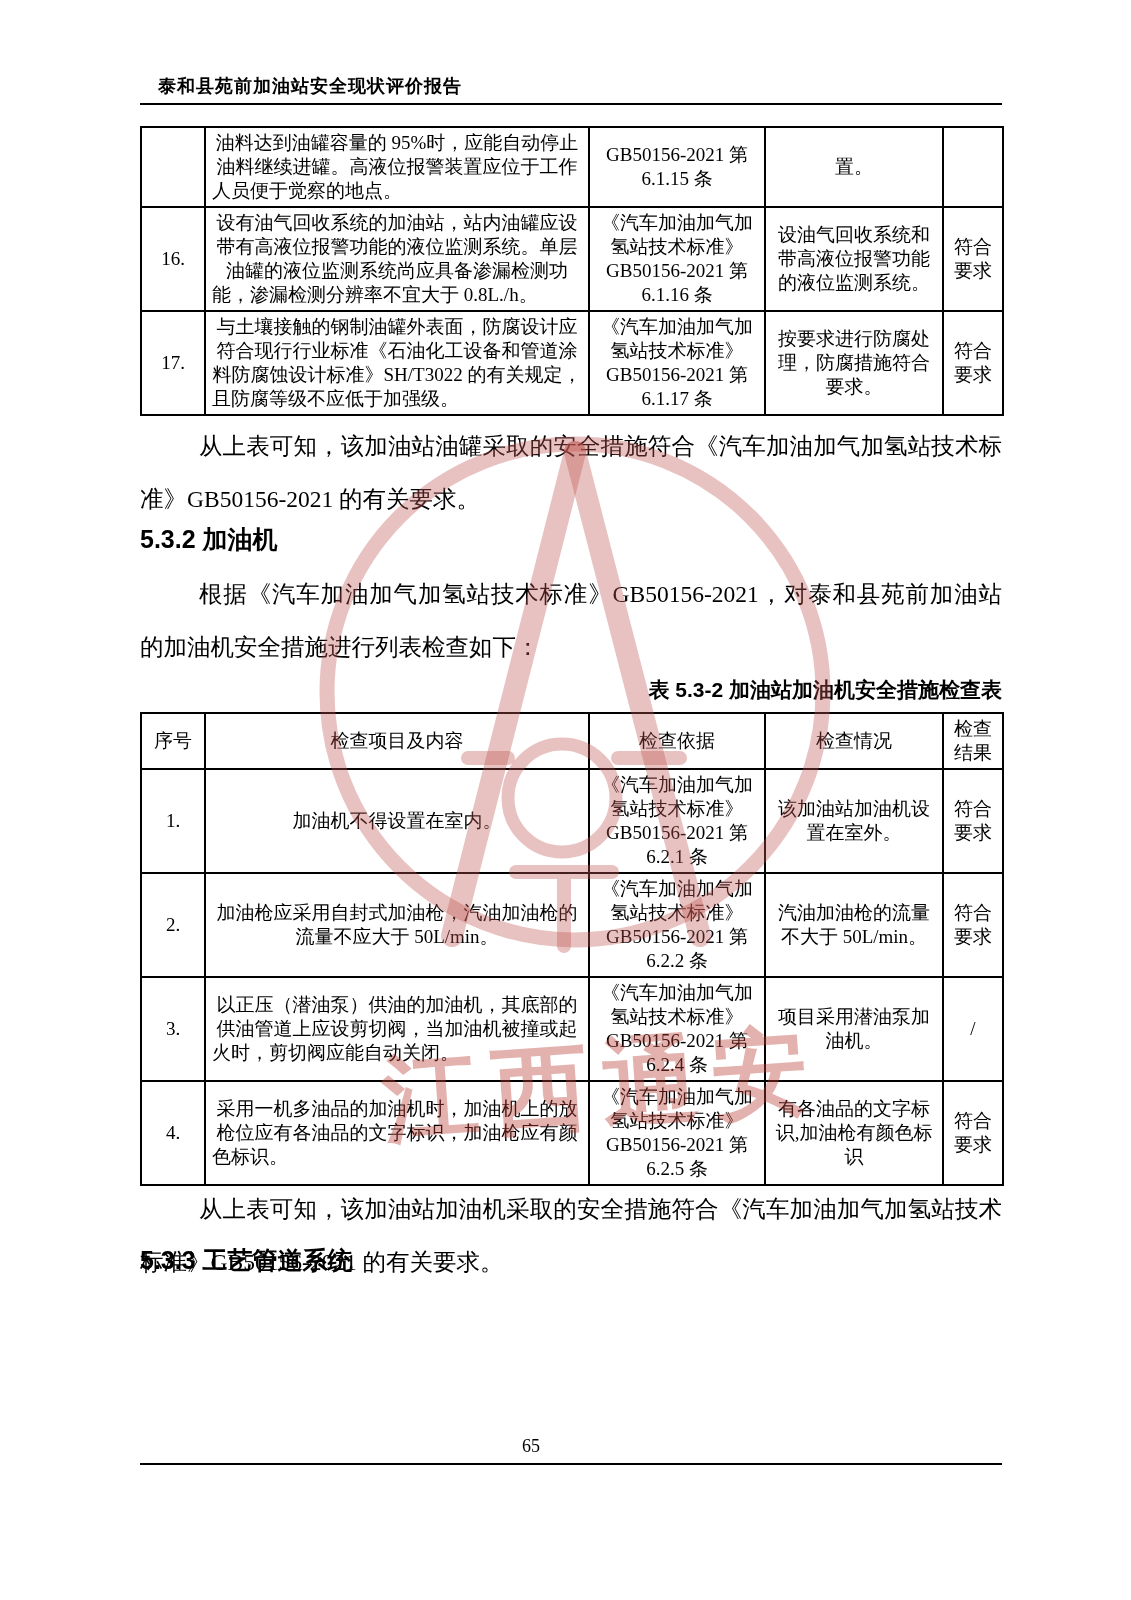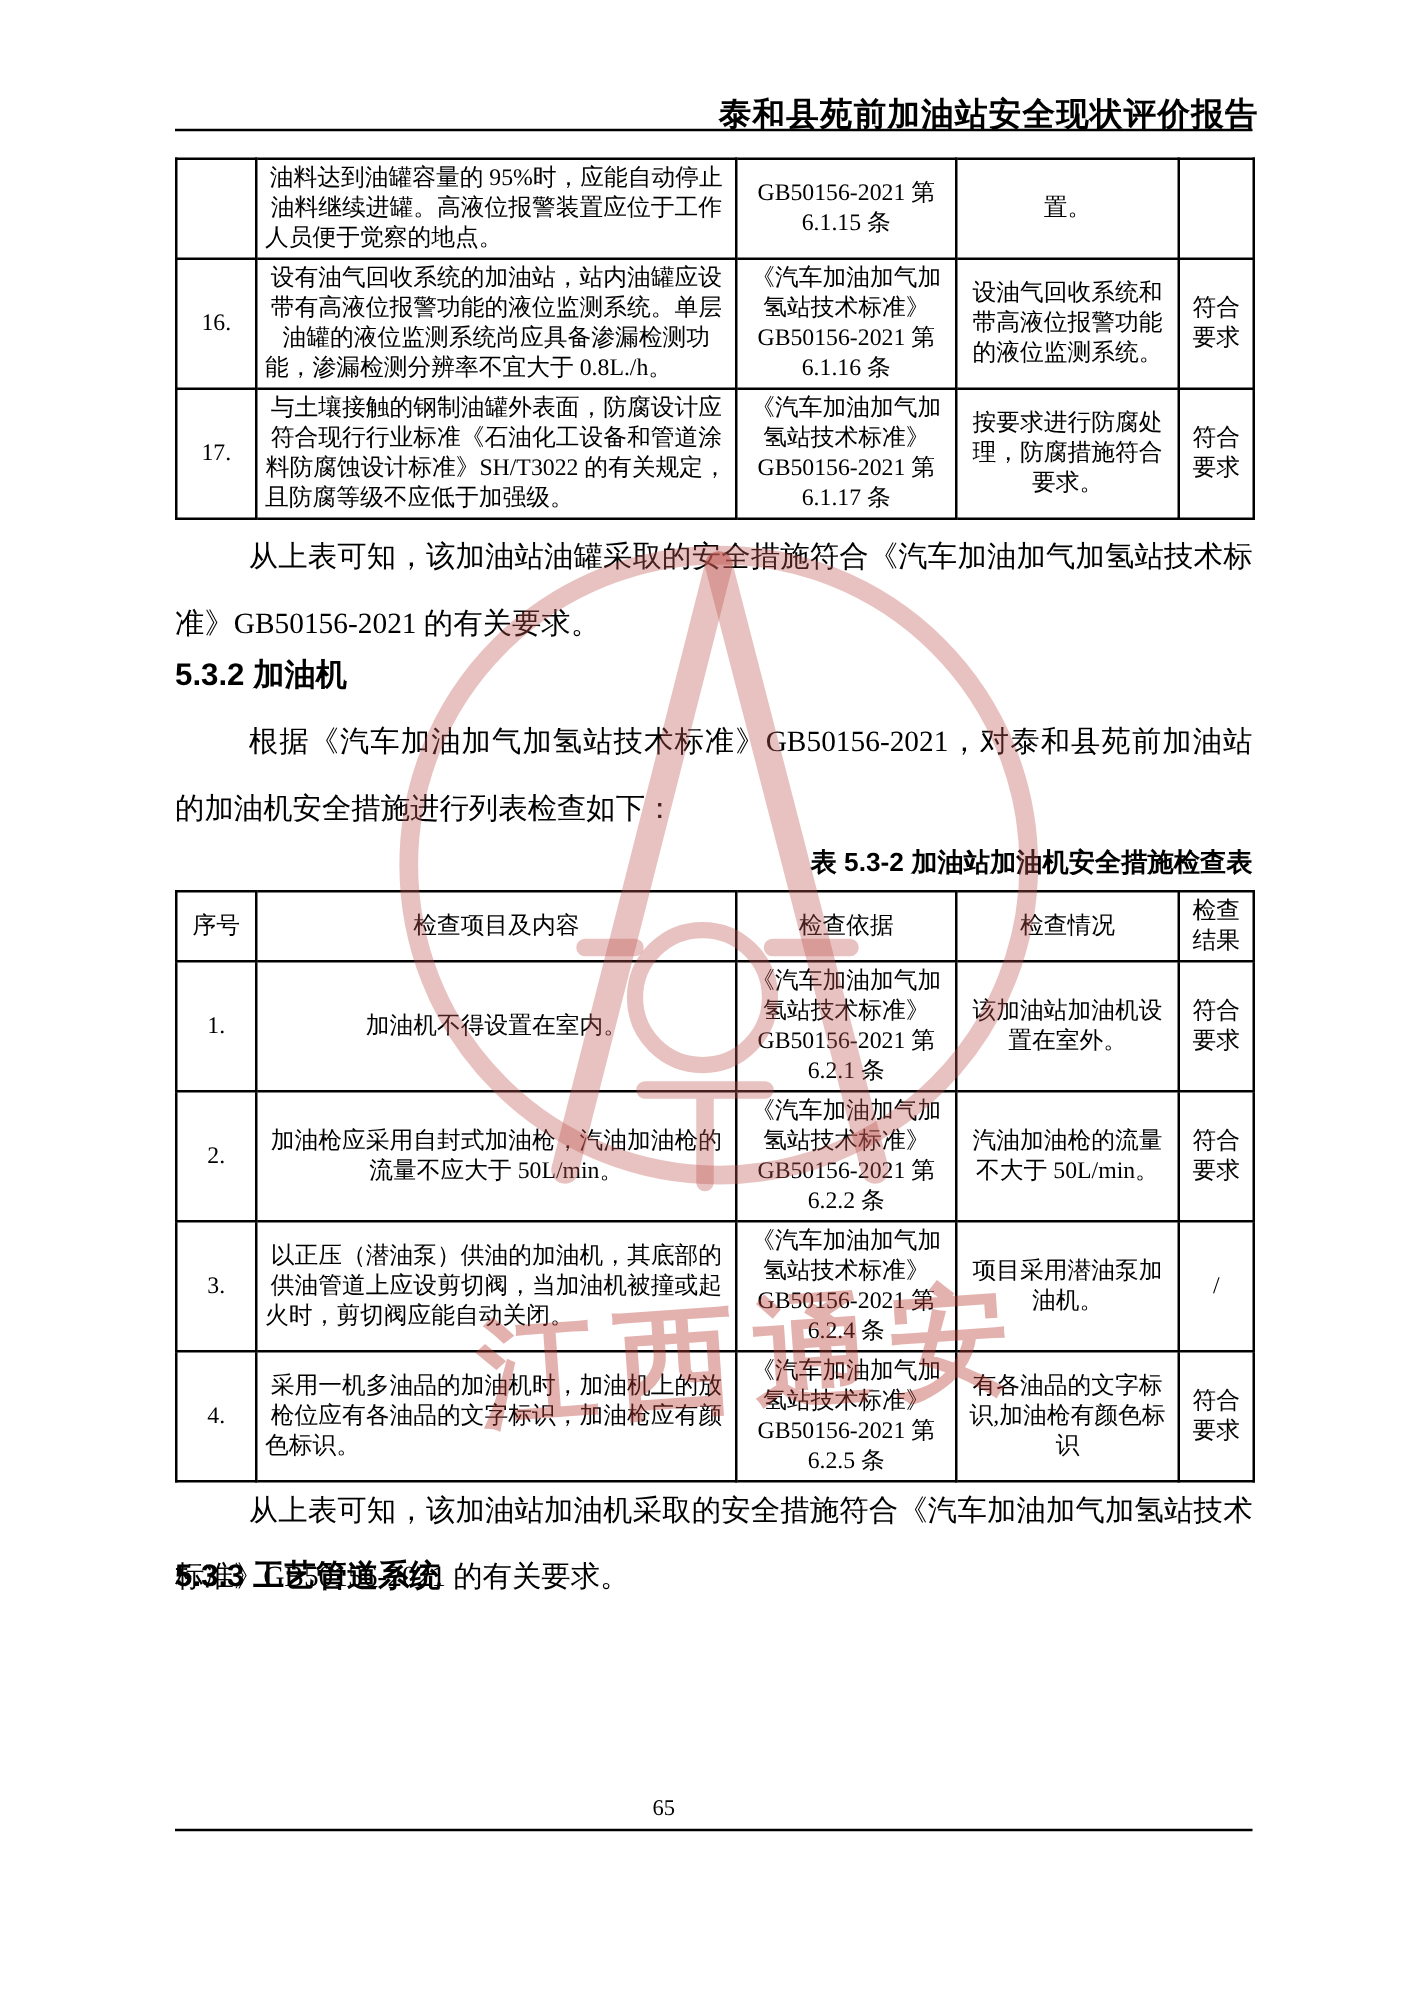--- a/index.html
+++ b/index.html
@@ -5,21 +5,21 @@
   * { box-sizing: border-box; }
   html, body { margin: 0; padding: 0; }
   body {
     width: 1131px; height: 1600px; background: #ffffff;
     font-family: "Liberation Serif", "DejaVu Serif", serif;
     color: #000;
   }
   .page { position: relative; width: 1131px; height: 1600px; overflow: hidden; background: #fff; }
   .abs { position: absolute; }
 
-  .doc-title { top: 74px; left: 145px; width: 862px; text-align: right; font-size: 26px; font-weight: 600; letter-spacing: 1px; }
+  .doc-title { top: 74px; left: 158px; width: 862px; text-align: left; font-size: 18px; font-weight: 600; letter-spacing: 1px; }
   .title-rule { top: 103px; left: 140px; width: 862px; border-top: 2px solid #000; height: 0; }
 
   table.tbl { border-collapse: collapse; table-layout: fixed; font-size: 19px; line-height: 24px; }
   .tbl td, .tbl th { border: 2px solid #000; padding: 3px 6px; text-align: center; vertical-align: middle; font-weight: normal; word-break: break-word; }
   .tbl th { height: 46px; }
   .jc { text-align: justify; text-align-last: left; text-justify: inter-ideograph; }
   .b  { font-weight: bold; }
   .tight { padding-left: 4px; padding-right: 4px; }
 
   .para { left: 140px; width: 862px; font-size: 23.5px; line-height: 53px; text-align: justify; text-indent: 59px; }

